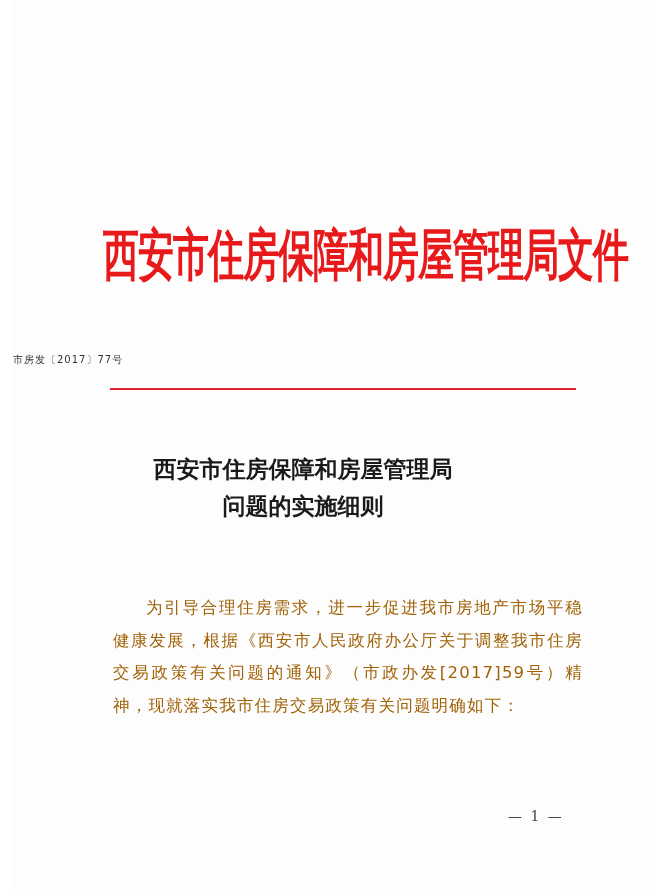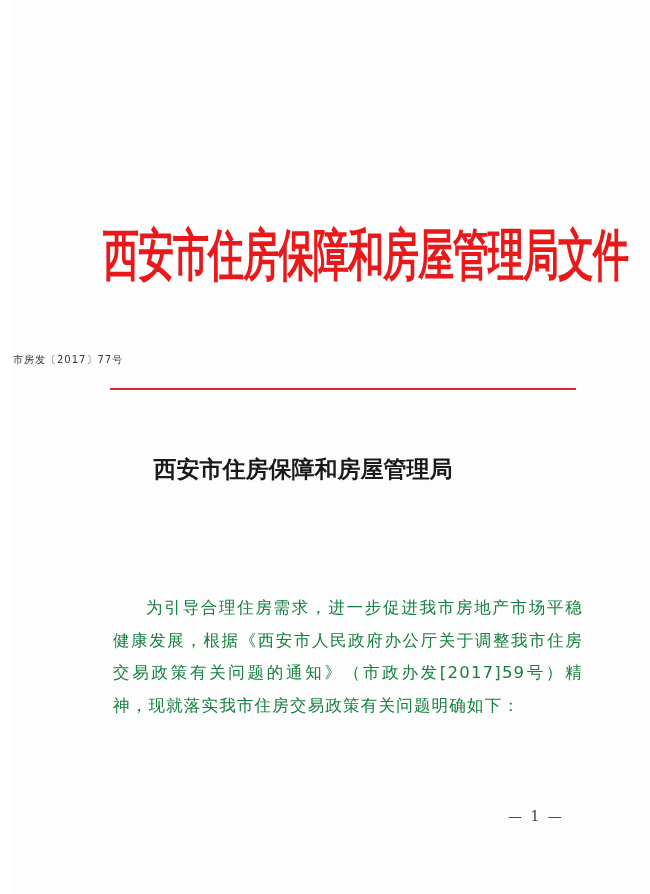--- a/index.html
+++ b/index.html
@@ -24,37 +24,38 @@
     }
     .doc-title {
       position: absolute; left: 0; top: 450px; width: 580px; text-align: center;
       font-family: "DejaVu Serif", "Liberation Serif", serif;
       font-size: 23px; font-weight: bold; color: #1a1a1a; line-height: 37px;
     }
     .doc-title div { white-space: nowrap; }
     .body-text {
       position: absolute; left: 100px; top: 592px; width: 470px;
       font-family: "DejaVu Sans", "Liberation Sans", sans-serif;
-      font-size: 16.5px; color: #15803d; line-height: 32.5px;
+      font-size: 16.5px; color: #a16207; line-height: 32.5px;
       text-align: justify; letter-spacing: 1.2px;
     }
     .body-text .para { text-indent: 2em; margin: 0; }
     .page-number {
       position: absolute; left: 495px; top: 808px;
       font-family: "DejaVu Serif", "Liberation Serif", serif;
       font-size: 14px; color: #444; letter-spacing: 2px;
     }
   </style>
 </head>
 <body>
 
 <div class="page">
   <div class="header-title">西安市住房保障和房屋管理局文件</div>
   <div class="doc-number">市房发〔2017〕77号</div>
   <div class="red-rule"></div>
   <div class="doc-title">
     <div>西安市住房保障和房屋管理局</div>
+    <div>问题的实施细则</div>
   </div>
   <div class="body-text">
     <p class="para">为引导合理住房需求，进一步促进我市房地产市场平稳健康发展，根据《西安市人民政府办公厅关于调整我市住房交易政策有关问题的通知》（市政办发[2017]59号）精神，现就落实我市住房交易政策有关问题明确如下：</p>
   </div>
   <div class="page-number">— 1 —</div>
 </div>
 
 </body></html>

